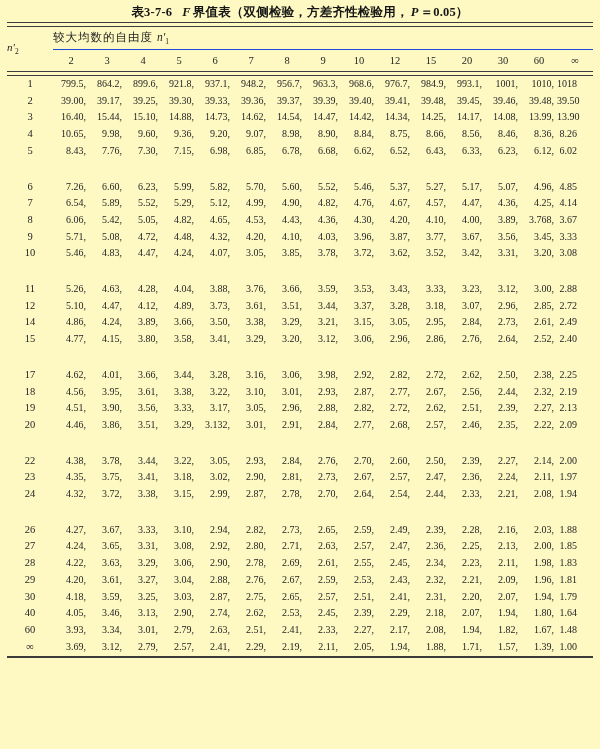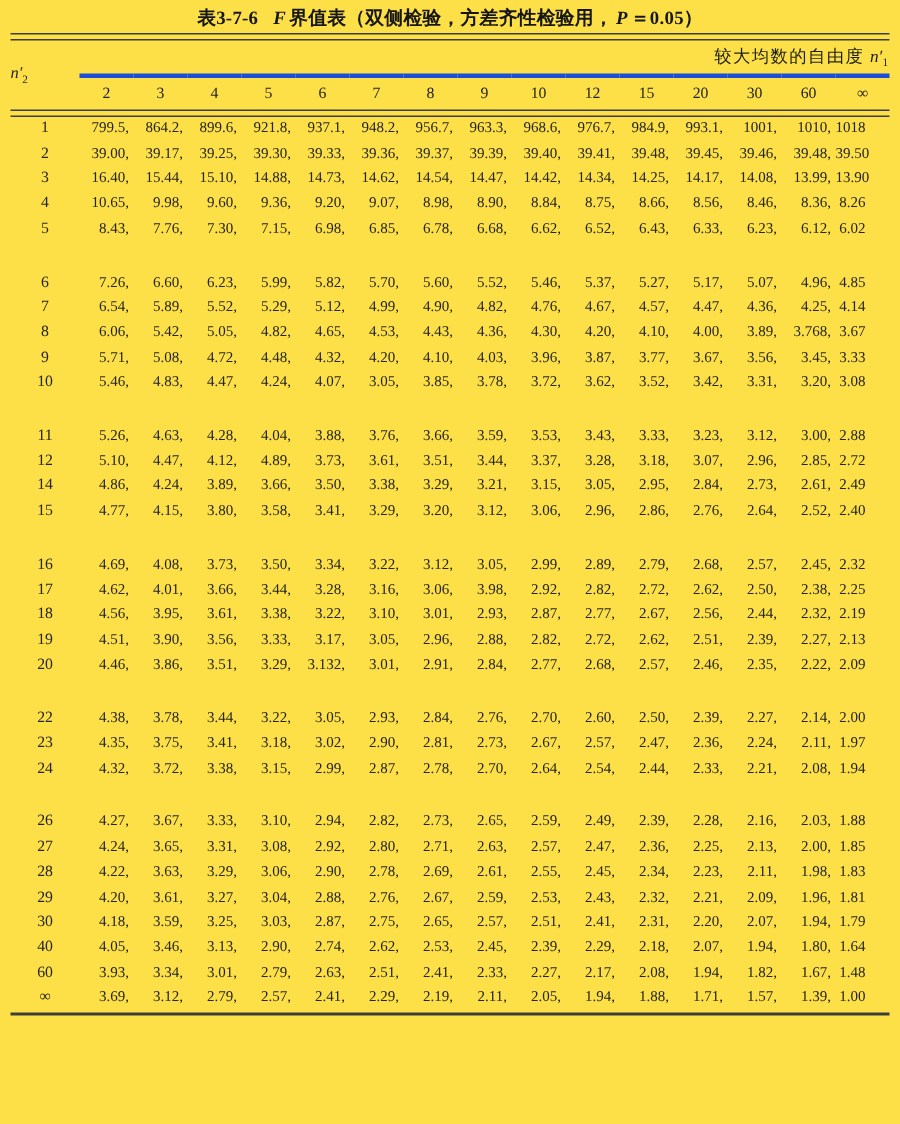--- a/index.html
+++ b/index.html
@@ -1,35 +1,35 @@
 <!DOCTYPE html>
 <html><head>
 <meta charset="utf-8">
 <style>
   html,body{margin:0;padding:0;background:#e9e9e7;}
   .page{
     width:600px;height:749px;box-sizing:border-box;
-    margin:0 auto;background:#fde047;color:#242424;
+    margin:0 auto;background:#fef9c3;color:#242424;
     font-family:"Liberation Serif","DejaVu Serif",serif;
     padding:3px 7px 0 7px;overflow:hidden;
   }
   .title{
     text-align:center;font-size:12.5px;font-weight:bold;color:#161616;
     height:19px;line-height:19px;letter-spacing:.2px;white-space:nowrap;
   }
   .title .sp{display:inline-block;width:8px;}
   .title i{font-style:italic;padding:0 2px;}
   .rule-double{height:3px;border-top:1px solid #3c3c3c;border-bottom:1px solid #3c3c3c;}
   table{border-collapse:collapse;table-layout:fixed;width:586px;}
   td{padding:0;}
   .hdr .corner{width:46px;text-align:left;font-size:11px;font-style:italic;}
   .hdr .corner sub,.hdr .spanner sub{font-size:7.5px;font-style:normal;}
   .hdr .spanner{
-    text-align:right;font-size:11.5px;height:22px;
-    border-bottom:3px solid #1d4ed8;letter-spacing:1px;color:#1d1d1d;
+    text-align:left;font-size:11.5px;height:22px;
+    border-bottom:1px solid #1d4ed8;letter-spacing:1px;color:#1d1d1d;
   }
   .hdr .spanner i{font-style:italic;letter-spacing:0;}
   .hdr .colnum{font-size:10.5px;text-align:center;height:21px;color:#1f1f1f;}
   .data{margin-top:0;}
   .data td{height:16.7px;font-size:10px;line-height:16.7px;white-space:nowrap;overflow:visible;}
   .data td.df{width:46px;text-align:center;font-size:10.5px;}
   .data td.val{text-align:right;padding-right:3px;color:#242424;}
   .data td.val:last-child{padding-right:16px;font-family:Liberation Serif, serif;}
   .data tr.gap td{height:19px;line-height:19px;font-size:1px;}
   .rule-bottom{height:0;border-top:2px solid #3c3c3c;margin-top:1px;}
@@ -330,38 +330,20 @@
           <td class="val">2.86,</td>
           <td class="val">2.76,</td>
           <td class="val">2.64,</td>
           <td class="val">2.52,</td>
           <td class="val">2.40</td>
         </tr>
         <tr class="gap">
           <td colspan="16"></td>
         </tr>
         <tr>
-          <td class="df">16</td>
-          <td class="val">4.69,</td>
-          <td class="val">4.08,</td>
-          <td class="val">3.73,</td>
-          <td class="val">3.50,</td>
-          <td class="val">3.34,</td>
-          <td class="val">3.22,</td>
-          <td class="val">3.12,</td>
-          <td class="val">3.05,</td>
-          <td class="val">2.99,</td>
-          <td class="val">2.89,</td>
-          <td class="val">2.79,</td>
-          <td class="val">2.68,</td>
-          <td class="val">2.57,</td>
-          <td class="val">2.45,</td>
-          <td class="val">2.32</td>
-        </tr>
-        <tr>
           <td class="df">17</td>
           <td class="val">4.62,</td>
           <td class="val">4.01,</td>
           <td class="val">3.66,</td>
           <td class="val">3.44,</td>
           <td class="val">3.28,</td>
           <td class="val">3.16,</td>
           <td class="val">3.06,</td>
           <td class="val">3.98,</td>
           <td class="val">2.92,</td>

